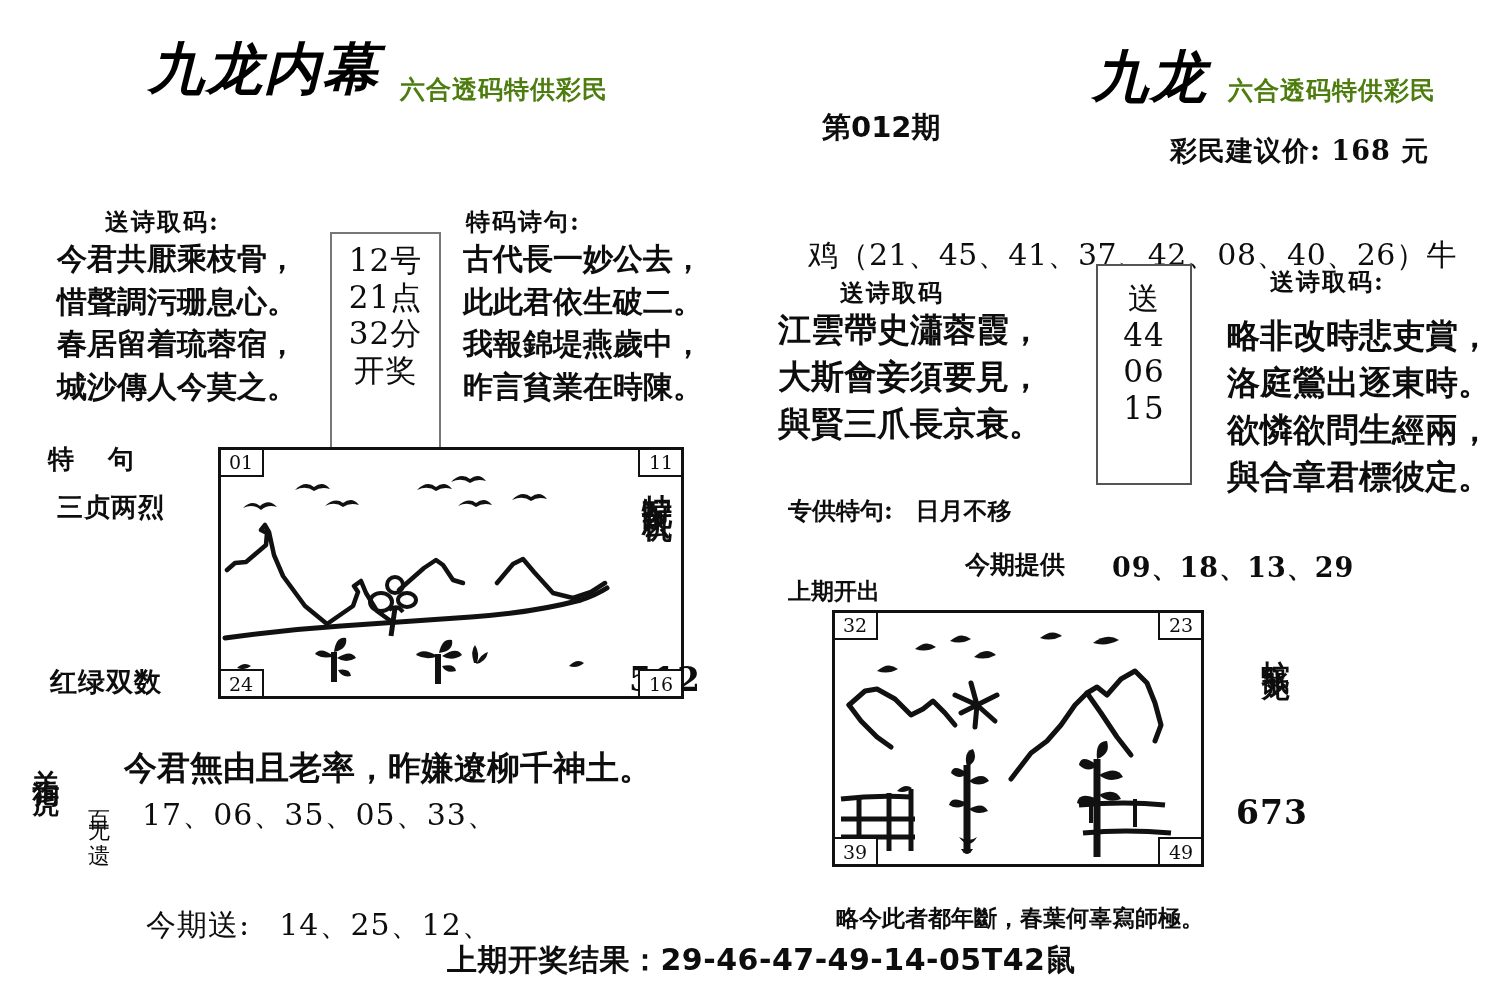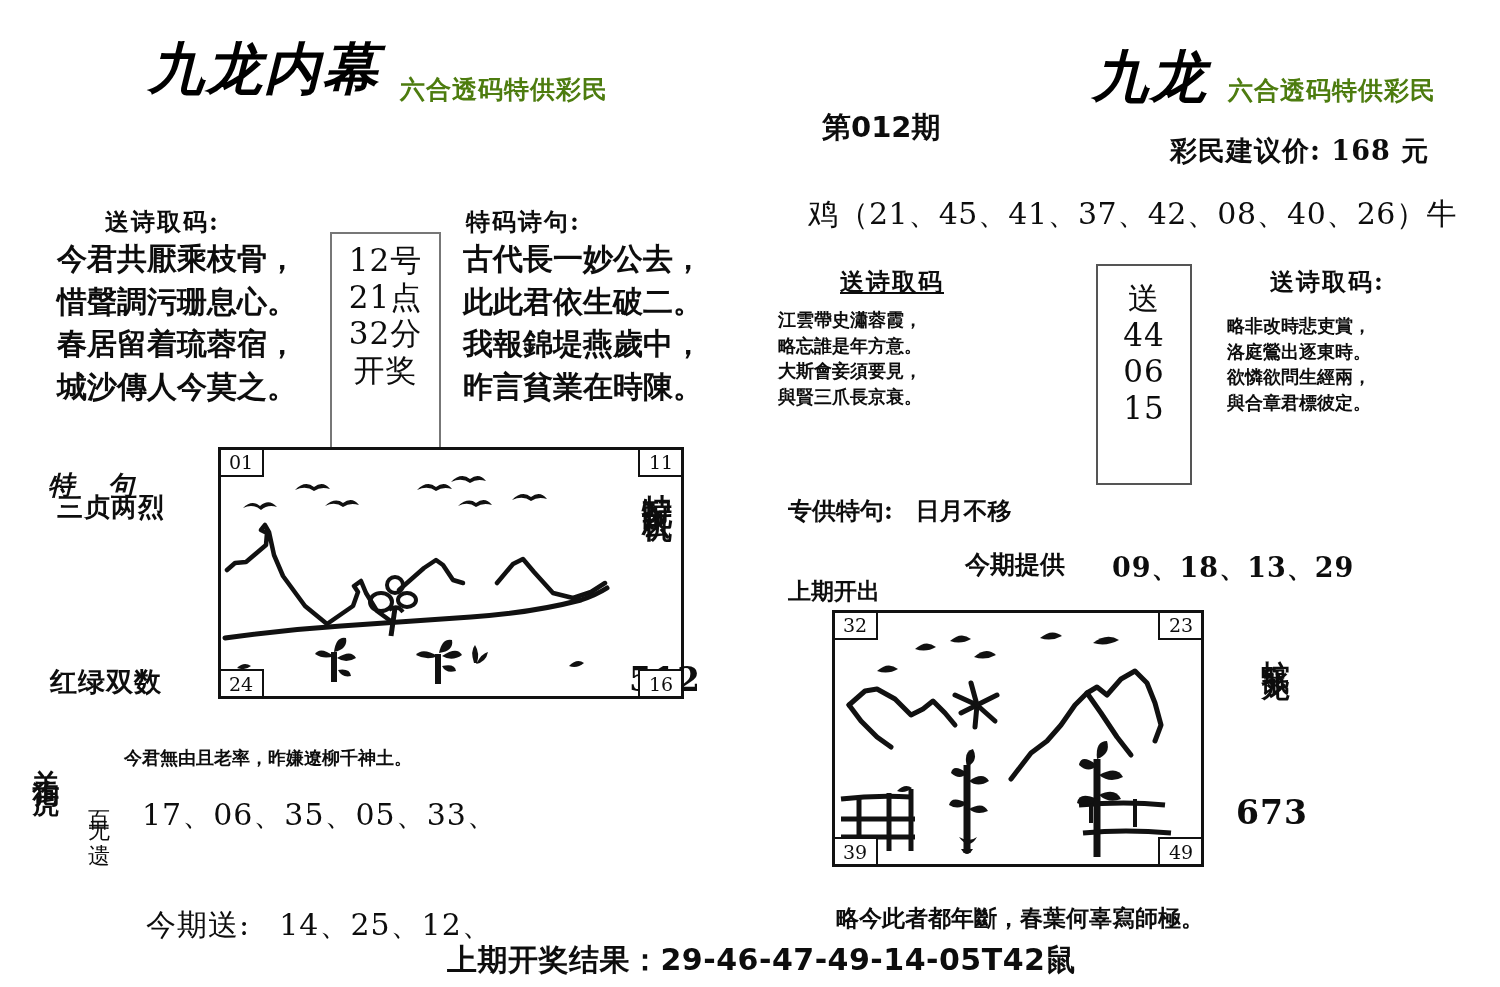--- a/index.html
+++ b/index.html
@@ -42,40 +42,41 @@
   .price {
     font-family: "DejaVu Serif", "Liberation Serif", serif;
     font-weight: bold;
     font-size: 27px;
     letter-spacing: 1px;
   }
   .zodiac-line {
     font-family: "DejaVu Serif", "Liberation Serif", serif;
     font-size: 30px;
     letter-spacing: 0.5px;
+    margin-top: 41px;
   }
 
   
   .sect-label {
     font-family: "DejaVu Serif", "Liberation Serif", serif;
     font-weight: bold;
     font-size: 24px;
     letter-spacing: 2px;
   }
   .poem {
     font-family: "DejaVu Serif", "Liberation Serif", serif;
     font-weight: bold;
     font-size: 30px;
     line-height: 1.42;
     white-space: nowrap;
   }
   .poem-sm {
     font-family: "DejaVu Serif", "Liberation Serif", serif;
     font-weight: bold;
-    font-size: 18px;
+    font-size: 33px;
     line-height: 1.42;
     white-space: nowrap;
   }
 
   
   .codebox {
     border: 2px solid #555;
     box-sizing: border-box;
     text-align: center;
     font-family: "DejaVu Serif", "Liberation Serif", serif;
@@ -175,21 +176,21 @@
 
 <div class="abs sect-label" style="left:466px; top:206px;">特码诗句:</div>
 
 <div class="abs poem" style="left:463px; top:238px;">
   <div>古代長一妙公去，</div>
   <div>此此君依生破二。</div>
   <div>我報錦堤燕歲中，</div>
   <div>昨言貧業在時陳。</div>
 </div>
 
-<div class="abs" style="left:48px; top:468px; font-family:'DejaVu Serif',serif; font-weight:bold; font-size:26px; letter-spacing:4px;font-style:italic;">特　句</div>
+<div class="abs" style="left:48px; top:442px; font-family:'DejaVu Serif',serif; font-weight:bold; font-size:26px; letter-spacing:4px;">特　句</div>
 <div class="abs" style="left:57px; top:490px; font-family:'DejaVu Serif',serif; font-weight:bold; font-size:26px; letter-spacing:1px;">三贞两烈</div>
 <div class="abs" style="left:50px; top:664px; font-family:'DejaVu Serif',serif; font-weight:bold; font-size:27px; letter-spacing:1px;">红绿双数</div>
 
 <div class="abs pic" style="left:218px; top:447px; width:466px; height:252px;">
   <svg width="389" height="246" viewBox="0 0 389 246">
     <g fill="#111">
 
       <path d="M22 58 q9-9 17-2 q9-8 17 1 q-9-3-16 3 q-8-7-18-2z"></path>
       <path d="M74 40 q10-10 19-3 q9-7 16 2 q-9-3-16 2 q-8-6-19-1z"></path>
       <path d="M104 56 q10-9 18-3 q9-7 16 2 q-9-3-16 2 q-8-6-18-1z"></path>
@@ -258,24 +259,23 @@
 
 <div class="abs brand-main" style="left:1092px; top:48px;">九龙</div>
 <div class="abs brand-sub" style="left:1228px; top:74px;">六合透码特供彩民</div>
 
 <div class="abs period" style="left:822px; top:108px;">第012期</div>
 
 <div class="abs price" style="left:1170px; top:133px;">彩民建议价:  168 元</div>
 
 <div class="abs zodiac-line" style="left:808px; top:194px;">鸡（21、45、41、37、42、08、40、26）牛</div>
 
-<div class="abs sect-label" style="left:840px; top:266px;text-decoration:underline;">送诗取码</div>
+<div class="abs sect-label" style="left:840px; top:277px;">送诗取码</div>
 <div class="abs poem-sm" style="left:778px; top:307px;">
   <div>江雲帶史瀟蓉霞，</div>
-  <div>略忘誰是年方意。</div>
   <div>大斯會妾須要見，</div>
   <div>與賢三爪長京衰。</div>
 </div>
 
 <div class="abs codebox" style="left:1096px; top:264px; width:96px; height:221px; padding-top:14px;">
   <div>送</div>
   <div>44</div>
   <div>06</div>
   <div>15</div>
 </div>

